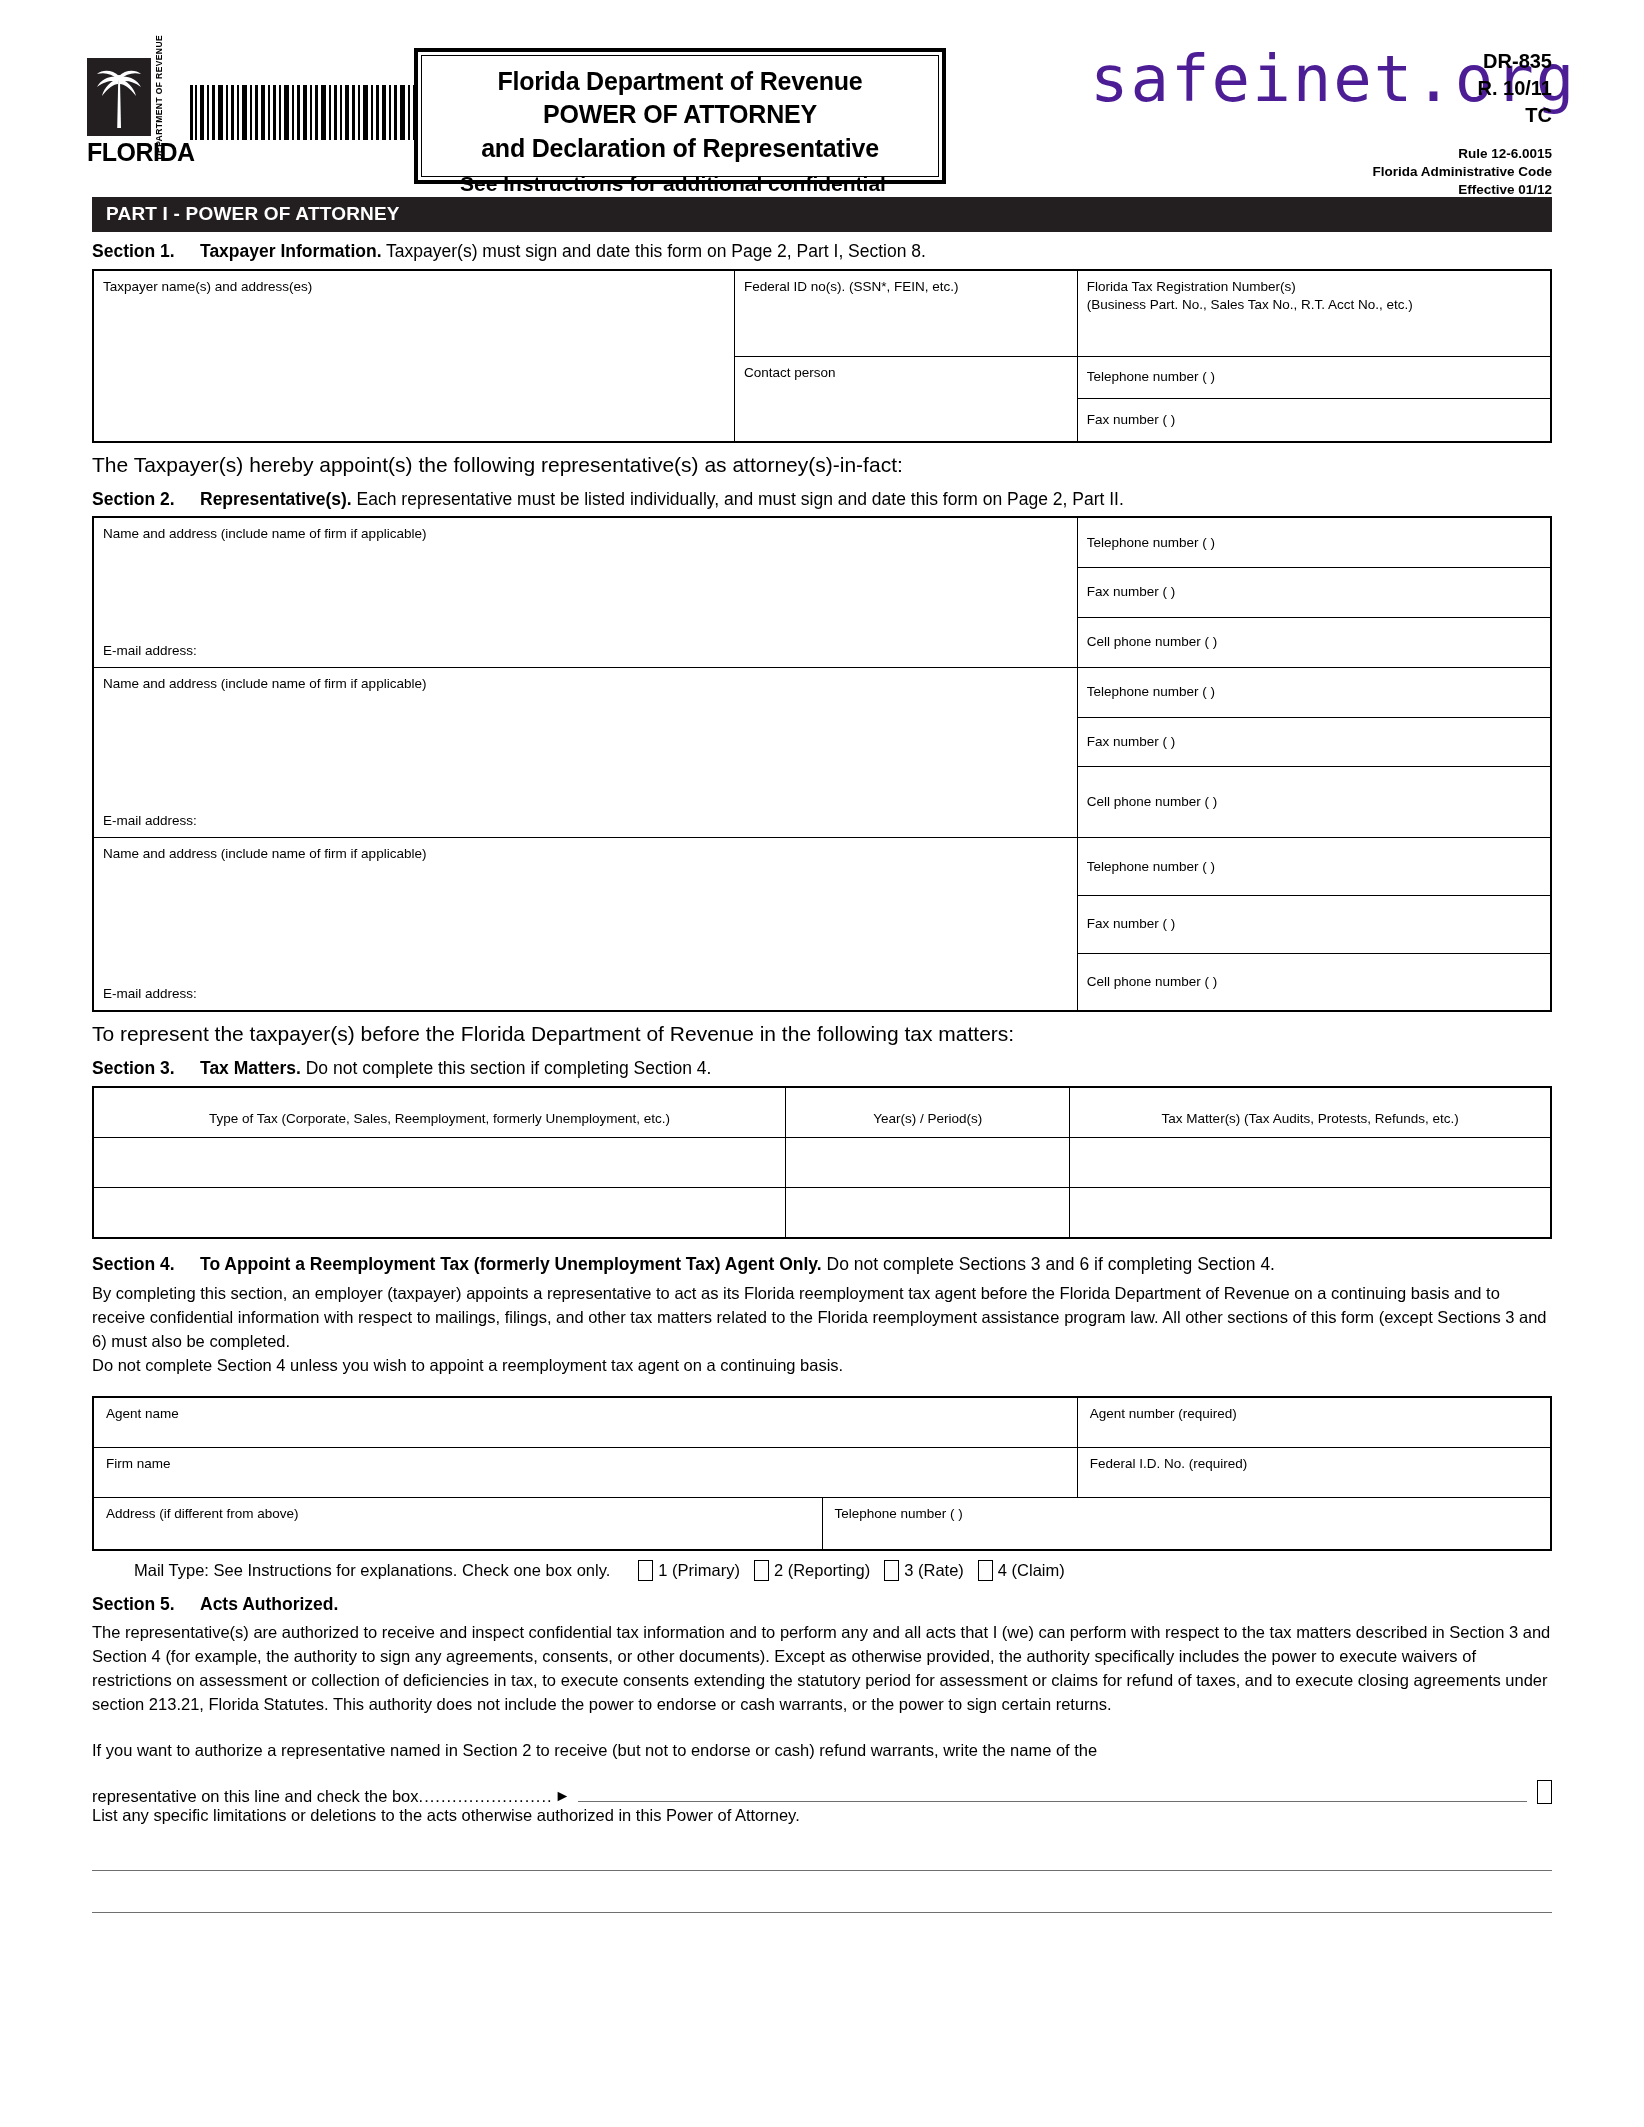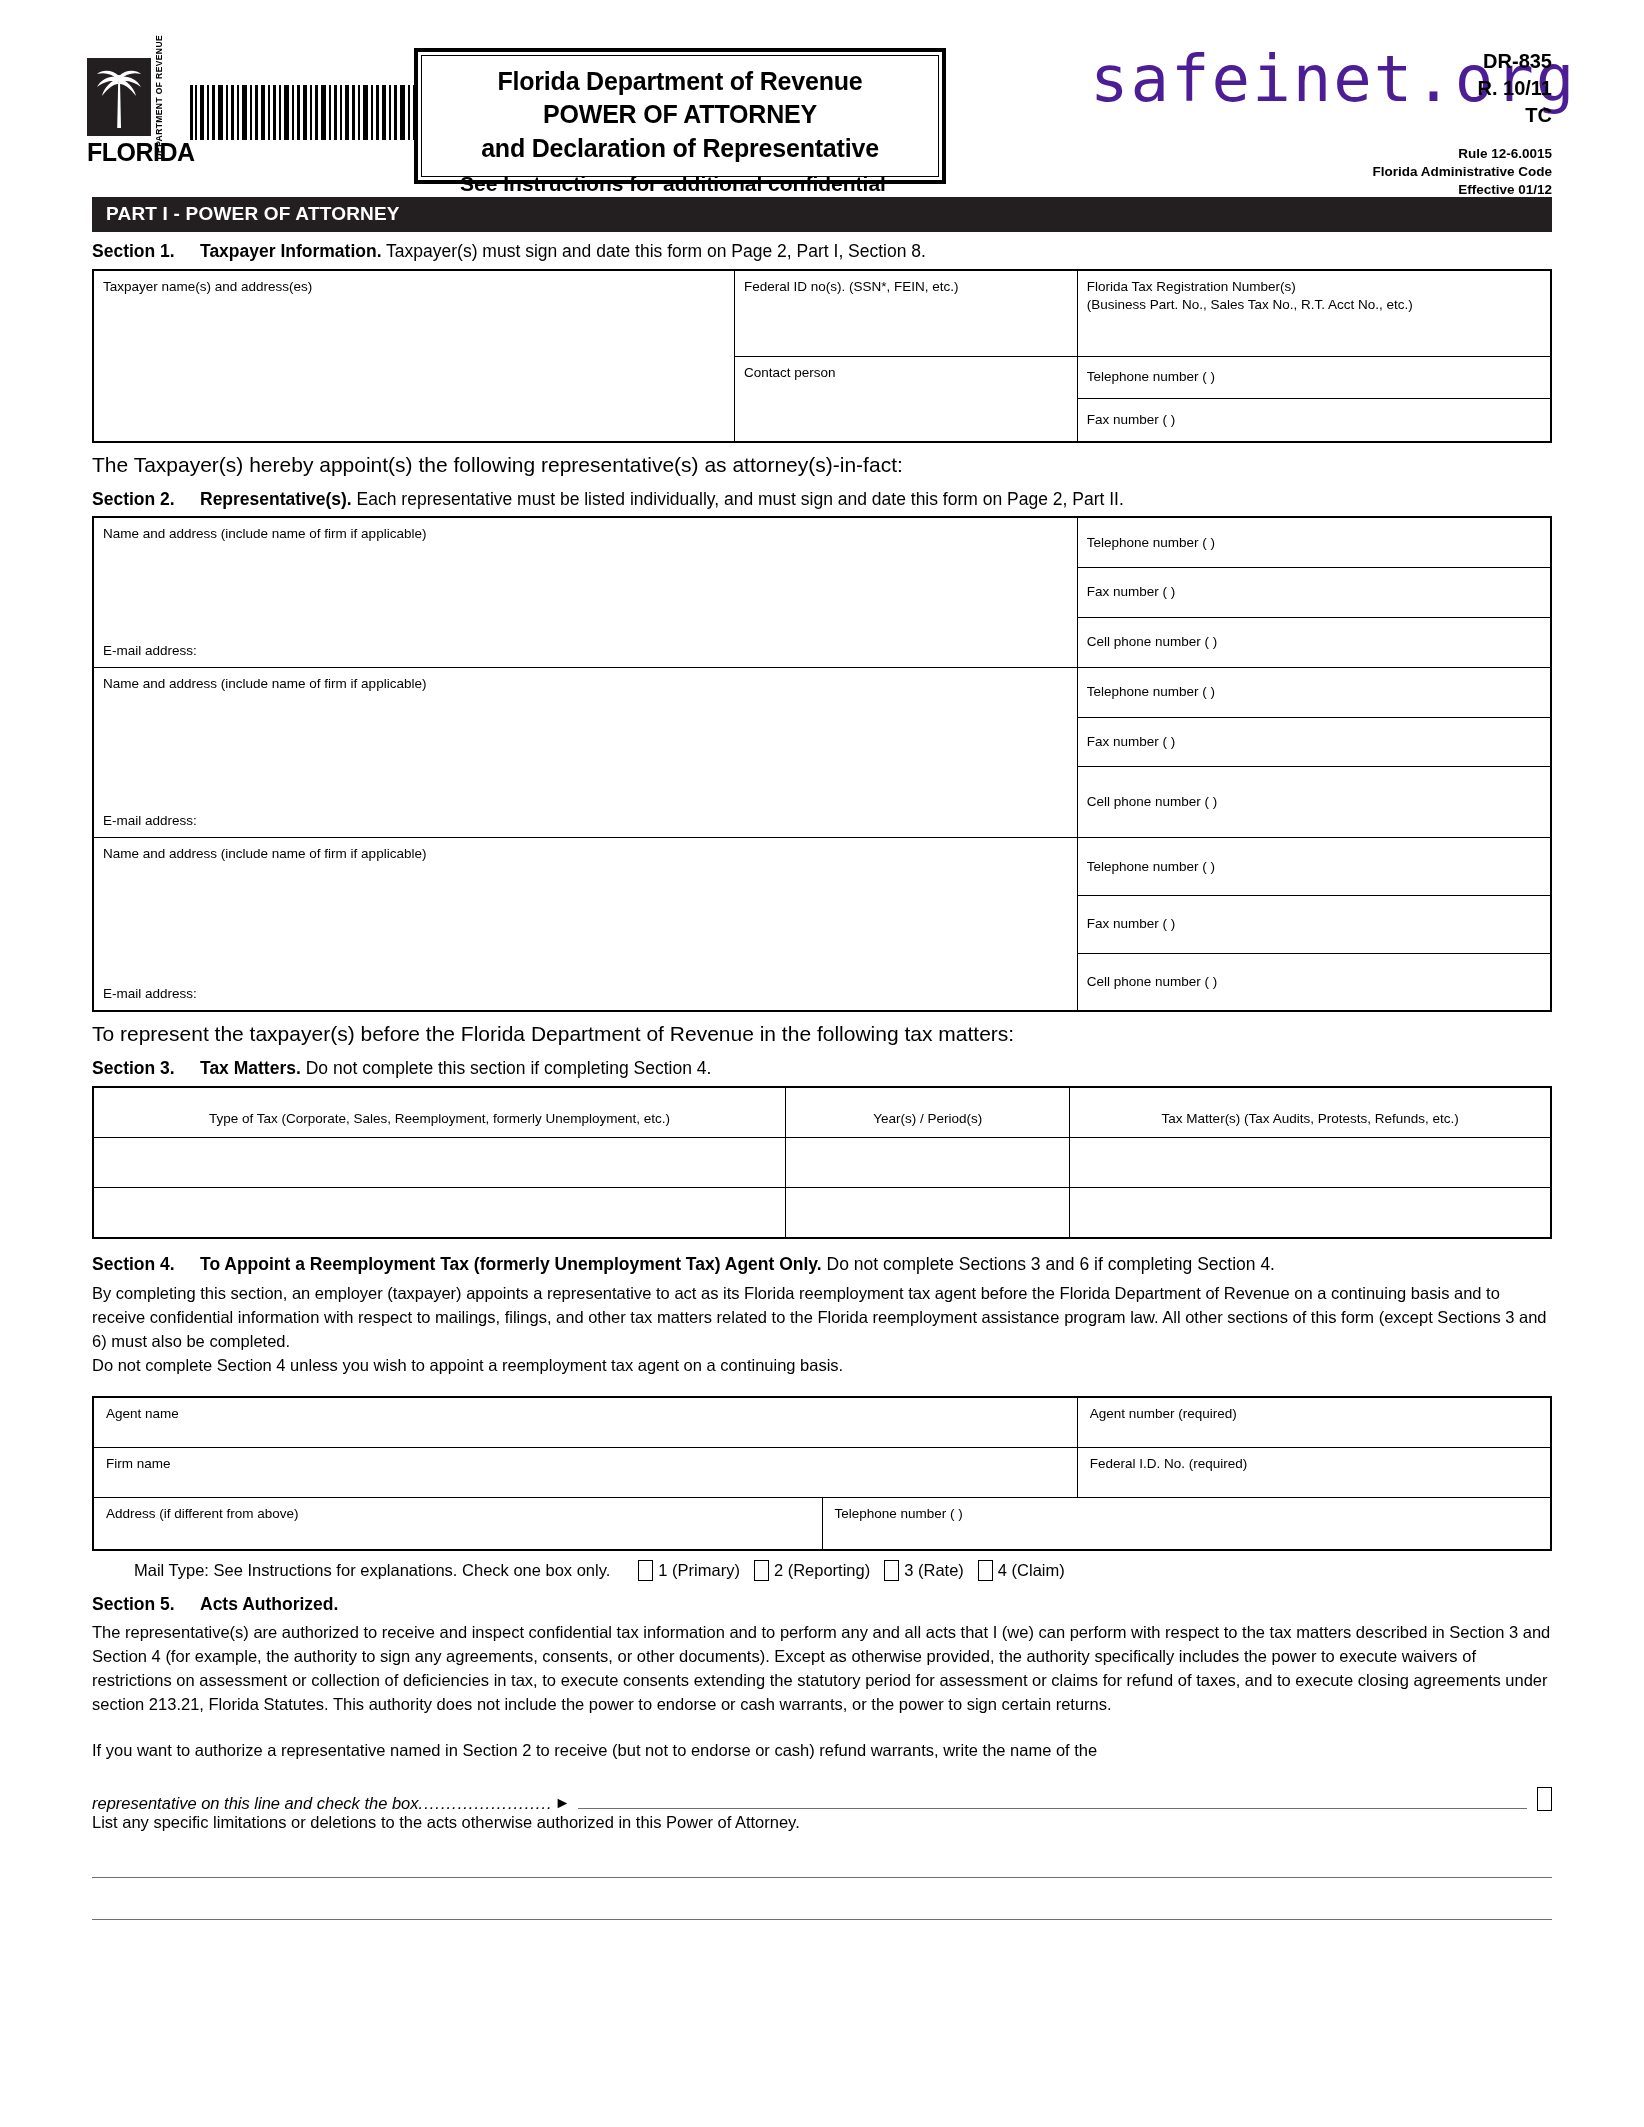--- a/index.html
+++ b/index.html
@@ -251,23 +251,22 @@
     background: #fff;
   }
   .mailtype .opt { white-space: nowrap; }
 
   
   .sec5-para { font-size: 16.5px; line-height: 1.45; margin-top: 2px; }
 
   .refund-line {
     display: flex;
     align-items: flex-end;
-    margin-top: 24px;
+    margin-top: 17px;
     font-size: 16.5px;
-    font-style: italic;
   }
   .dots { letter-spacing: 1px; }
   .arrow {
     font-size: 16px;
     margin: 0 2px 1px 2px;
   }
   .rule {
     flex: 1;
     border-bottom: 1.6px solid #6f6f6f;
     margin: 0 10px 4px 6px;

